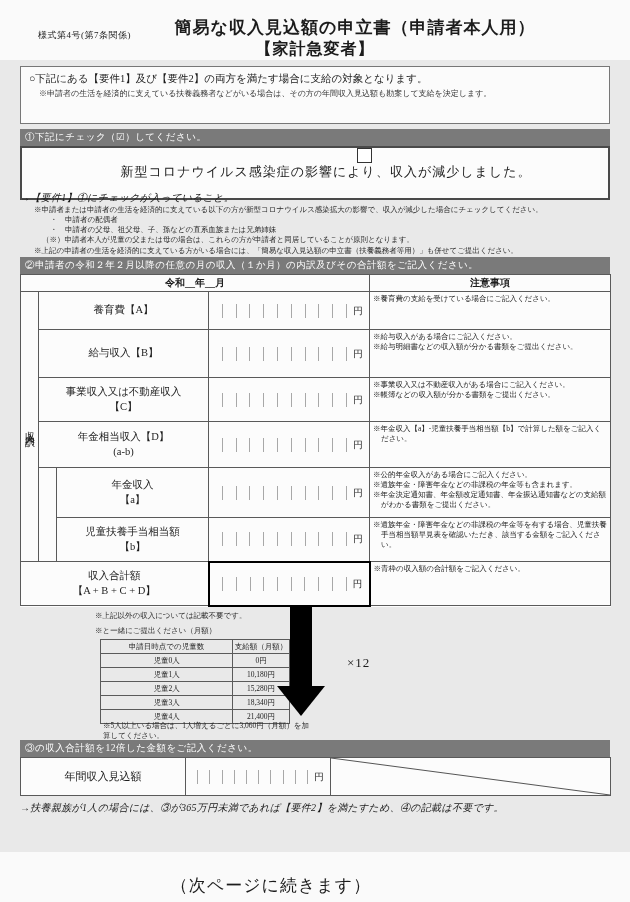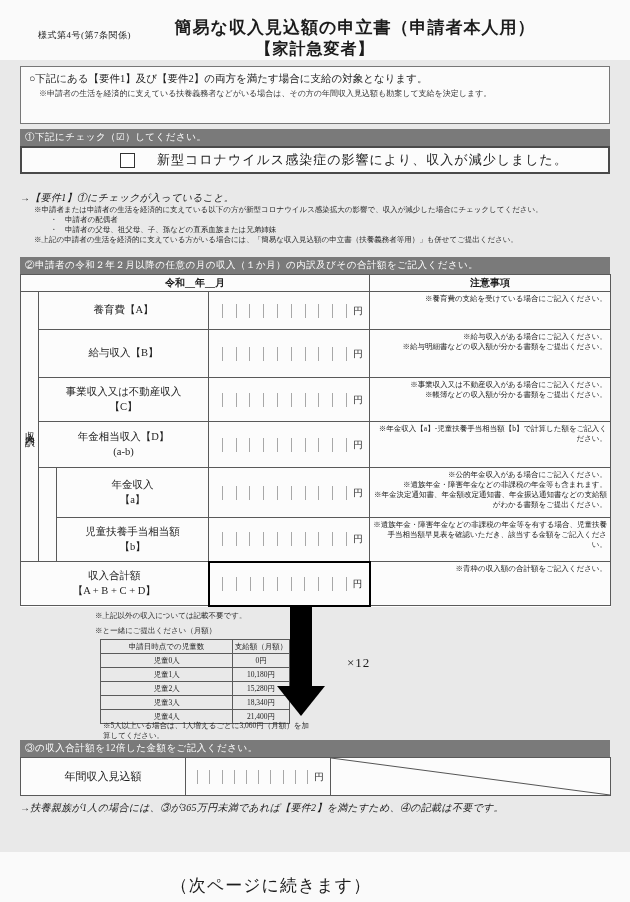--- a/index.html
+++ b/index.html
@@ -16,38 +16,38 @@
   .intro{left:20px;top:66px;width:590px;height:58px;padding:4px 8px;}
   .intro .big{font-size:10.5px;line-height:1.45;}
   .intro .small{font-size:8px;padding-left:10px;margin-top:2px;color:#333;}
 
   .banner{left:20px;width:590px;height:17px;background:#7a7a7a;color:#ffffff;
           font-size:9.5px;line-height:17px;padding-left:5px;box-sizing:border-box;letter-spacing:.5px;}
   .banner1{top:129px;}
   .banner2{top:257px;}
   .banner3{top:740px;}
 
-  .checkbox-box{left:20px;top:146px;width:590px;height:28px;background:#fcfcfc;border:2px solid #4a4a4a;
-                box-sizing:border-box;display:flex;align-items:center;}
+  .checkbox-box{left:20px;top:146px;width:590px;height:54px;background:#fcfcfc;border:2px solid #4a4a4a;
+                box-sizing:border-box;display:flex;align-items:center;flex-direction:column;}
   .cb{display:inline-block;width:13px;height:13px;border:1px solid #333;background:#fff;margin-left:98px;}
   .cb-label{font-size:13px;margin-left:22px;letter-spacing:1px;}
 
   .req{font-size:10px;letter-spacing:.3px;font-style:italic;}
   .req1{left:20px;top:191px;}
   .notes1{left:34px;top:205px;width:580px;font-size:7.5px;line-height:1.35;color:#2a2a2a;}
   .notes1 .ind1{padding-left:16px;}
   .notes1 .ind2{padding-left:8px;}
 
   table{border-collapse:collapse;table-layout:fixed;background:#fcfcfc;}
   td{border:1px solid #5a5a5a;padding:0;vertical-align:middle;box-sizing:border-box;}
 
   #main-table{left:20px;top:274px;width:590px;}
   #main-table td.hdr{font-size:10px;font-weight:bold;text-align:center;height:14px;}
   #main-table td.lbl{font-size:10.5px;text-align:center;line-height:1.35;}
-  #main-table td.note{font-size:7.5px;vertical-align:top;padding:2px 3px;line-height:1.33;color:#222;text-align:right;}
+  #main-table td.note{font-size:7.5px;vertical-align:top;padding:2px 3px;line-height:1.33;color:#222;}
   .note-line{padding-left:8px;text-indent:-8px;}
   td.vert{writing-mode:vertical-rl;text-orientation:upright;font-size:10px;text-align:center;letter-spacing:2px;}
   td.amt{padding:0;}
   td.amt-thick{padding:0;border:2px solid #000;}
   .digits-wrap{display:flex;height:100%;align-items:stretch;}
   .digits{display:flex;flex:1;}
   .digit{flex:1;border-right:1px solid #a8a8a8;}
   .yen{width:22px;font-size:9.5px;text-align:center;padding-top:1px;}
 
   .belownote{font-size:7.5px;color:#2a2a2a;}
@@ -86,20 +86,21 @@
   <div class="abs banner banner1">①下記にチェック（☑）してください。</div>
   <div class="abs checkbox-box">
     <span class="cb"></span>
     <span class="cb-label">新型コロナウイルス感染症の影響により、収入が減少しました。</span>
   </div>
   <div class="abs req req1">→【要件1】①にチェックが入っていること。</div>
   <div class="abs notes1">
     <div>※申請者または申請者の生活を経済的に支えている以下の方が新型コロナウイルス感染拡大の影響で、収入が減少した場合にチェックしてください。</div>
     <div class="ind1">・　申請者の配偶者</div>
     <div class="ind1">・　申請者の父母、祖父母、子、孫などの直系血族または兄弟姉妹</div>
+    <div class="ind2">（※）申請者本人が児童の父または母の場合は、これらの方が申請者と同居していることが原則となります。</div>
     <div>※上記の申請者の生活を経済的に支えている方がいる場合には、「簡易な収入見込額の申立書（扶養義務者等用）」も併せてご提出ください。</div>
   </div>
 
   <div class="abs banner banner2">②申請者の令和２年２月以降の任意の月の収入（１か月）の内訳及びその合計額をご記入ください。</div>
 
   <table id="main-table" class="abs">
     <colgroup>
       <col style="width:18px">
         <col style="width:18px">
         <col style="width:152px">

